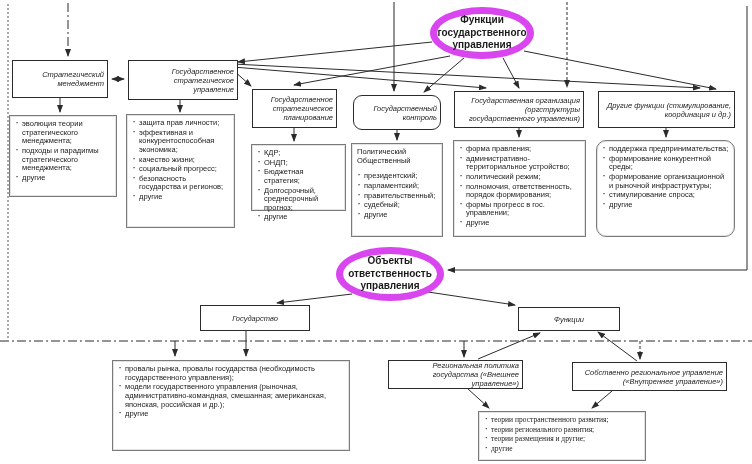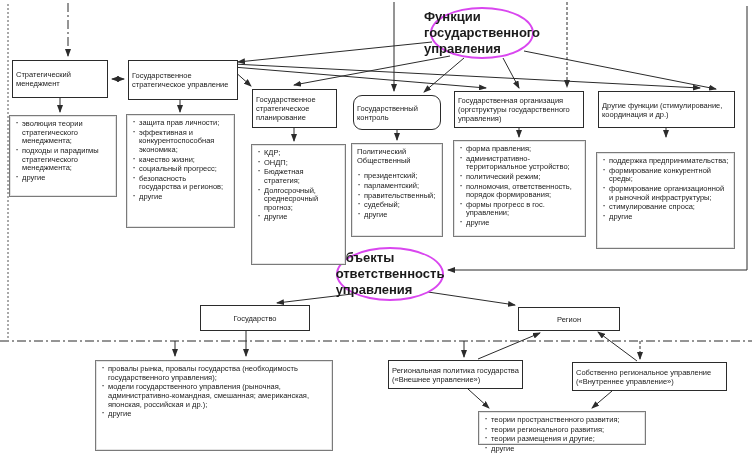--- a/index.html
+++ b/index.html
@@ -4,25 +4,25 @@
 <style>
   html,body{margin:0;padding:0;background:#fff;}
   #canvas{
     position:relative;width:752px;height:464px;background:#fff;overflow:hidden;
     font-family:"Liberation Sans","DejaVu Sans",sans-serif;color:#1a1a1a;
   }
   #wires{position:absolute;left:0;top:0;width:752px;height:464px;}
   .node{position:absolute;box-sizing:border-box;background:#fff;}
   .hbox{
     border:1px solid #2b2b2b;display:flex;align-items:center;justify-content:center;
-    text-align:left;font-size:7.5px;line-height:1.2;padding:2px 3px;
+    text-align:right;font-size:7.5px;line-height:1.2;padding:2px 3px;font-style:italic;
   }
   .ell{
-    border:2px solid #d946ef;border-radius:50%;display:flex;align-items:center;justify-content:center;
-    font-weight:bold;font-size:13px;line-height:1.25;padding:0 10px;
+    border:7px solid #d946ef;border-radius:50%;display:flex;align-items:center;justify-content:center;
+    text-align:center;font-weight:bold;font-size:10px;line-height:1.25;padding:0 10px;
   }
   .lbox{
     border:1px solid #7a7a7a;box-shadow:inset 0 0 0 1px #e3e3e3;
     font-size:7.5px;line-height:1.15;padding:4px 4px 3px 5px;
   }
   .lbox ul{margin:0;padding:0;list-style:none;}
   .lbox li{position:relative;padding-left:7px;margin:0 0 1px 0;}
   .lbox li::before{content:"\00B7";position:absolute;left:1px;top:-1px;font-weight:bold;}
   .pre{margin-bottom:7px;}
   .ln{stroke:#2b2b2b;stroke-width:1;fill:none;}
@@ -100,21 +100,21 @@
   <div class="node lbox" style="left:126px;top:114px;width:109px;height:114px;">
     <ul>
         <li>защита прав личности;</li>
         <li>эффективная и конкурентоспособная экономика;</li>
         <li>качество жизни;</li>
         <li>социальный прогресс;</li>
         <li>безопасность государства и регионов;</li>
         <li>другие</li>
       </ul>
   </div>
-  <div class="node lbox" style="left:251px;top:144px;width:95px;height:121px;">
+  <div class="node lbox" style="left:251px;top:144px;width:95px;height:67px;">
     <ul>
         <li>КДР;</li>
         <li>ОНДП;</li>
         <li>Бюджетная стратегия;</li>
         <li>Долгосрочный, среднесрочный прогноз;</li>
         <li>другие</li>
       </ul>
   </div>
   <div class="node lbox" style="left:351px;top:143px;width:92px;height:94px;">
     <div class="pre">
@@ -132,43 +132,43 @@
   <div class="node lbox" style="left:453px;top:140px;width:133px;height:97px;">
     <ul>
         <li>форма правления;</li>
         <li>административно-территориальное устройство;</li>
         <li>политический режим;</li>
         <li>полномочия, ответственность, порядок формирования;</li>
         <li>формы прогресс в гос. управлении;</li>
         <li>другие</li>
       </ul>
   </div>
-  <div class="node lbox" style="left:596px;top:152px;width:139px;height:97px;">
+  <div class="node lbox" style="left:596px;top:140px;width:139px;height:97px;border-radius:10px;">
     <ul>
         <li>поддержка предпринимательства;</li>
         <li>формирование конкурентной среды;</li>
         <li>формирование организационной и рыночной инфраструктуры;</li>
         <li>стимулирование спроса;</li>
         <li>другие</li>
       </ul>
   </div>
 
   <div class="node hbox" style="left:200px;top:305px;width:110px;height:26px;">Государство</div>
-  <div class="node hbox" style="left:518px;top:307px;width:102px;height:24px;">Регион</div>
+  <div class="node hbox" style="left:518px;top:307px;width:102px;height:24px;">Функции</div>
 
-  <div class="node lbox" style="left:95px;top:360px;width:238px;height:91px;">
+  <div class="node lbox" style="left:112px;top:360px;width:238px;height:91px;">
     <ul>
         <li>провалы рынка, провалы государства (необходимость государственного управления);</li>
         <li>модели государственного управления (рыночная, административно-командная, смешанная; американская, японская, российская и др.);</li>
         <li>другие</li>
       </ul>
   </div>
   <div class="node hbox" style="left:572px;top:362px;width:155px;height:29px;">Собственно региональное управление («Внутреннее управление»)</div>
   <div class="node hbox" style="left:388px;top:360px;width:135px;height:29px;">Региональная политика государства («Внешнее управление»)</div>
-  <div class="node lbox" style="left:478px;top:411px;width:168px;height:34px;">
+  <div class="node lbox" style="left:478px;top:411px;width:168px;height:50px;font-family:Liberation Serif, serif;">
     <ul>
         <li>теории пространственного развития;</li>
         <li>теории регионального развития;</li>
         <li>теории размещения и другие;</li>
         <li>другие</li>
       </ul>
   </div>
 
 </div>
 

